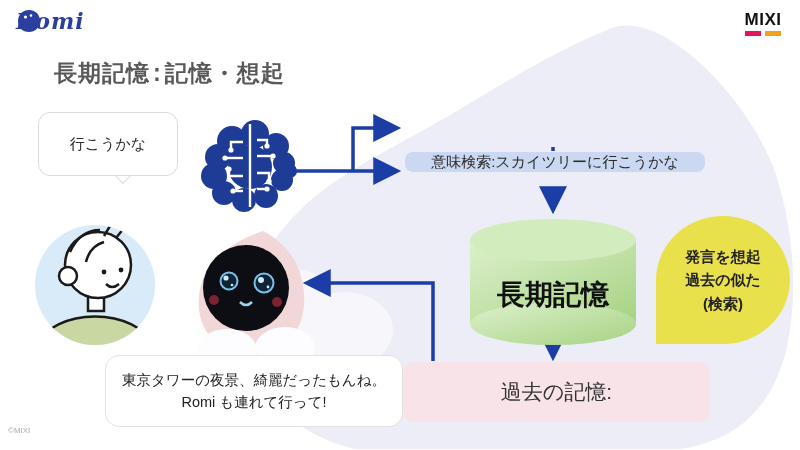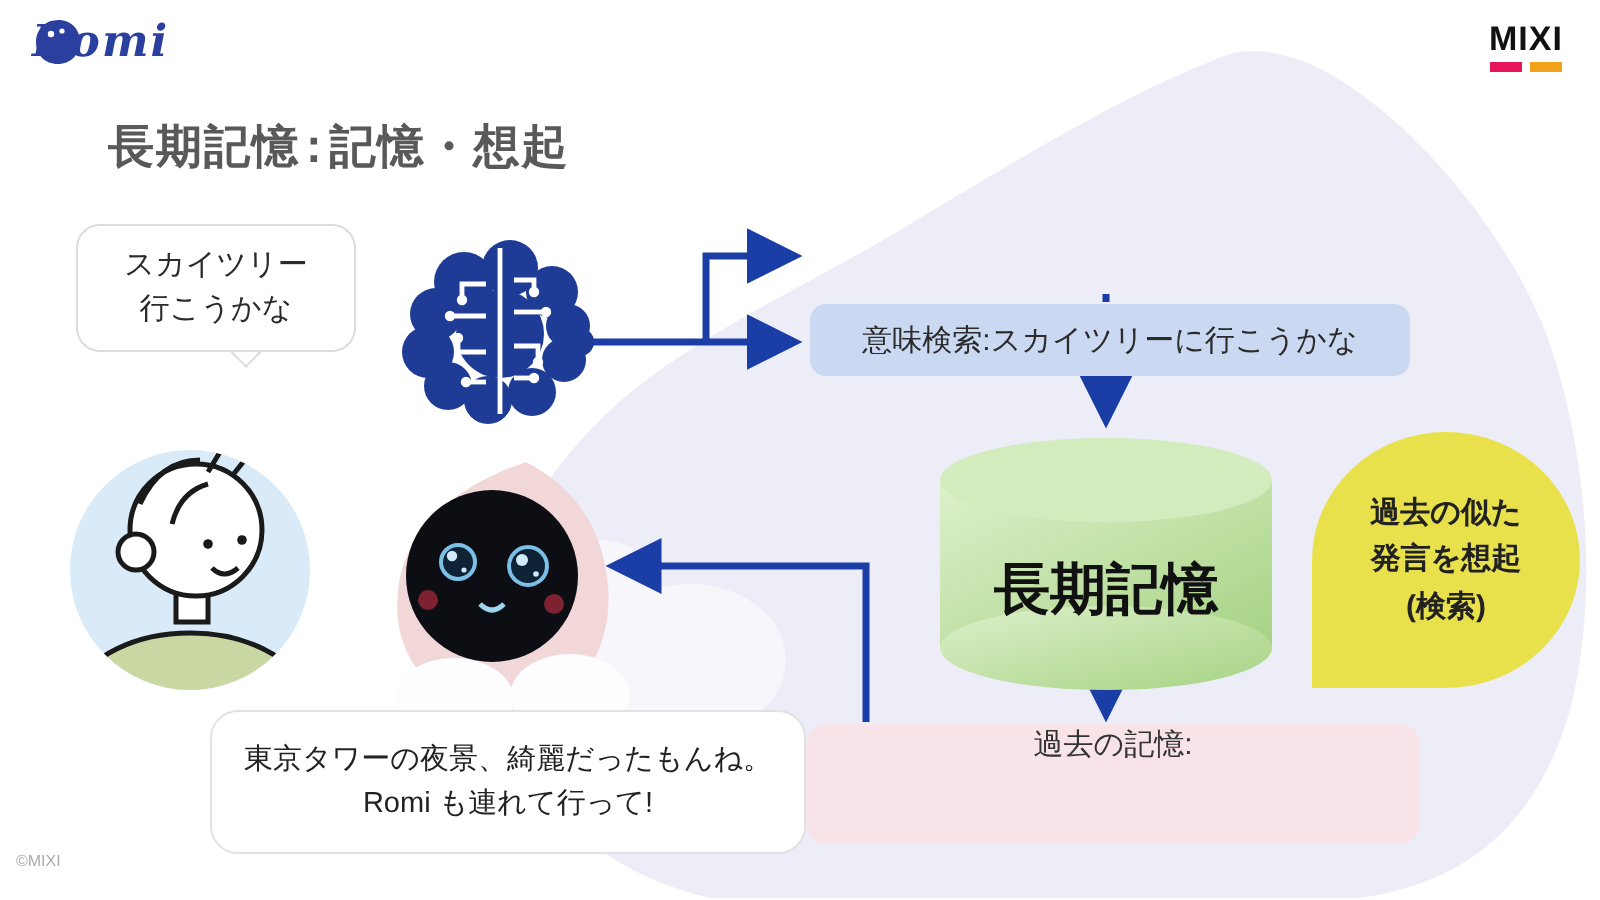--- a/index.html
+++ b/index.html
@@ -18,29 +18,29 @@
   .mixi-bars span{width:16px;height:5px;display:block;}
   .bubble-top{left:38px;top:112px;width:138px;height:62px;background:#fff;border:1px solid #dcdcdc;
               border-radius:12px;display:flex;flex-direction:column;align-items:center;justify-content:center;
               font-size:15px;color:#2b2b2b;line-height:1.5;z-index:3;}
   .bubble-top-tail{left:116px;top:167px;width:13px;height:13px;background:#fff;
                    border-right:1px solid #dcdcdc;border-bottom:1px solid #dcdcdc;
                    transform:rotate(45deg);z-index:2;}
   .search-box{left:405px;width:300px;background:#cbd8f2;border-radius:8px;display:flex;
               align-items:center;justify-content:center;font-size:15px;color:#2b2b2b;z-index:3;}
   .search-box.word{top:112px;height:34px;}
-  .search-box.semantic{top:152px;height:36px;}
+  .search-box.semantic{top:152px;height:20px;}
   .cyl-label{left:470px;top:276px;width:166px;text-align:center;font-size:28px;font-weight:bold;
              color:#111;z-index:3;}
   .yellow-bubble{left:656px;top:216px;width:134px;height:128px;background:#e9e14c;
                  border-radius:50% 50% 50% 0;display:flex;flex-direction:column;align-items:center;
                  justify-content:center;font-size:15px;font-weight:bold;color:#222;line-height:1.55;z-index:3;}
   .pink-box{left:403px;top:362px;width:307px;height:60px;background:#f7e3e8;border-radius:10px;
-            display:flex;flex-direction:column;align-items:center;justify-content:flex-start;
-            font-size:15px;color:#333;line-height:1.45;z-index:3;}
+            display:flex;flex-direction:column;align-items:center;justify-content:center;
+            font-size:21px;color:#333;line-height:1.45;z-index:3;}
   .bottom-bubble{left:105px;top:355px;width:296px;height:70px;background:#fff;border:1px solid #e2e2e2;
                  border-radius:14px;display:flex;flex-direction:column;align-items:center;justify-content:center;
                  font-size:14.5px;color:#222;line-height:1.55;z-index:3;}
   .copyright{left:8px;top:426px;font-size:8px;color:#ababab;z-index:3;}
 </style>
 </head>
 <body>
 
 <div class="slide">
 
@@ -162,32 +162,31 @@
     <span class="word">MIXI</span>
     <span class="mixi-bars">
       <span style="background:#e6145a"></span>
       <span style="background:#f0a219"></span>
     </span>
   </div>
 
   <div class="abs title">長期記憶:記憶・想起</div>
 
   <div class="abs bubble-top">
-    <div>スカイツリー</div>
     <div>行こうかな</div>
   </div>
   <div class="abs bubble-top-tail"></div>
 
   <div class="abs search-box semantic">意味検索:スカイツリーに行こうかな</div>
 
   <div class="abs cyl-label">長期記憶</div>
 
   <div class="abs yellow-bubble">
+    <div>発言を想起</div>
     <div>過去の似た</div>
-    <div>発言を想起</div>
     <div>(検索)</div>
   </div>
 
   <div class="abs pink-box">
     <div>過去の記憶:</div>
   </div>
 
   <div class="abs bottom-bubble">
     <div>東京タワーの夜景、綺麗だったもんね。</div>
     <div>Romi も連れて行って!</div>

